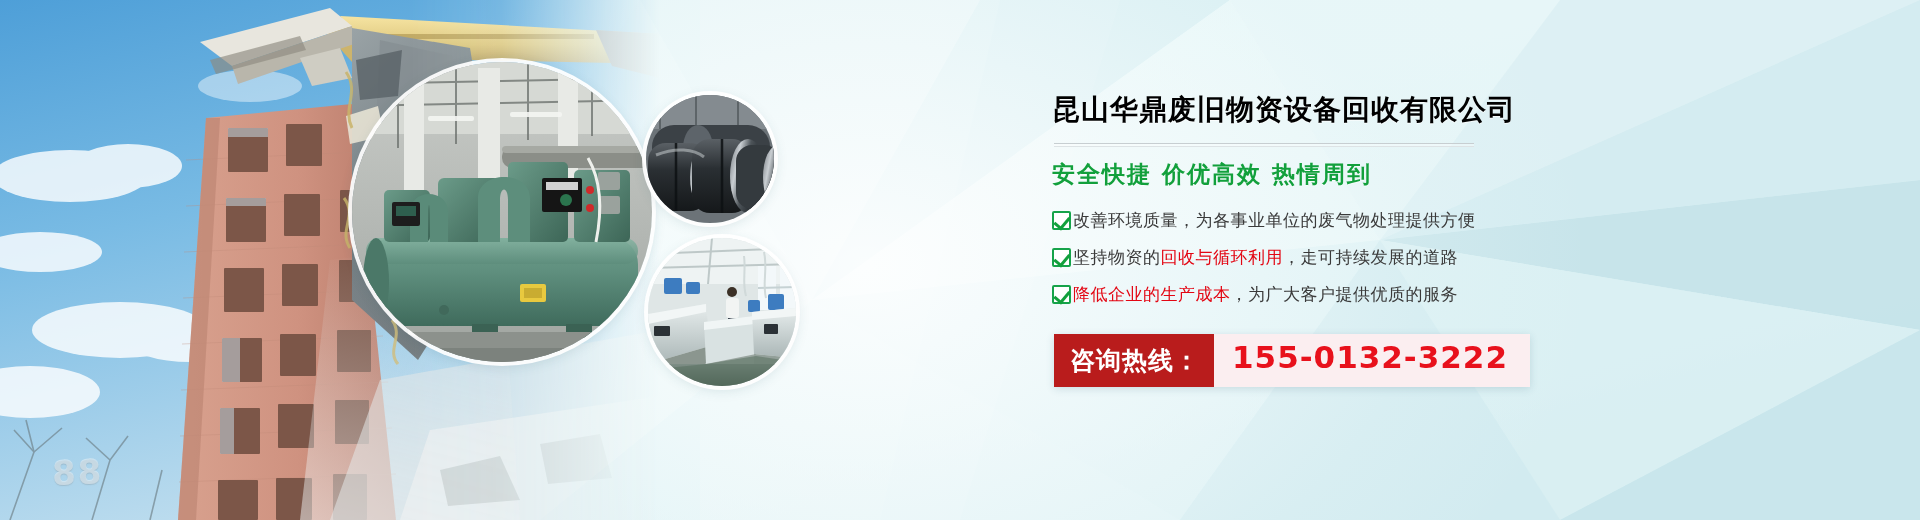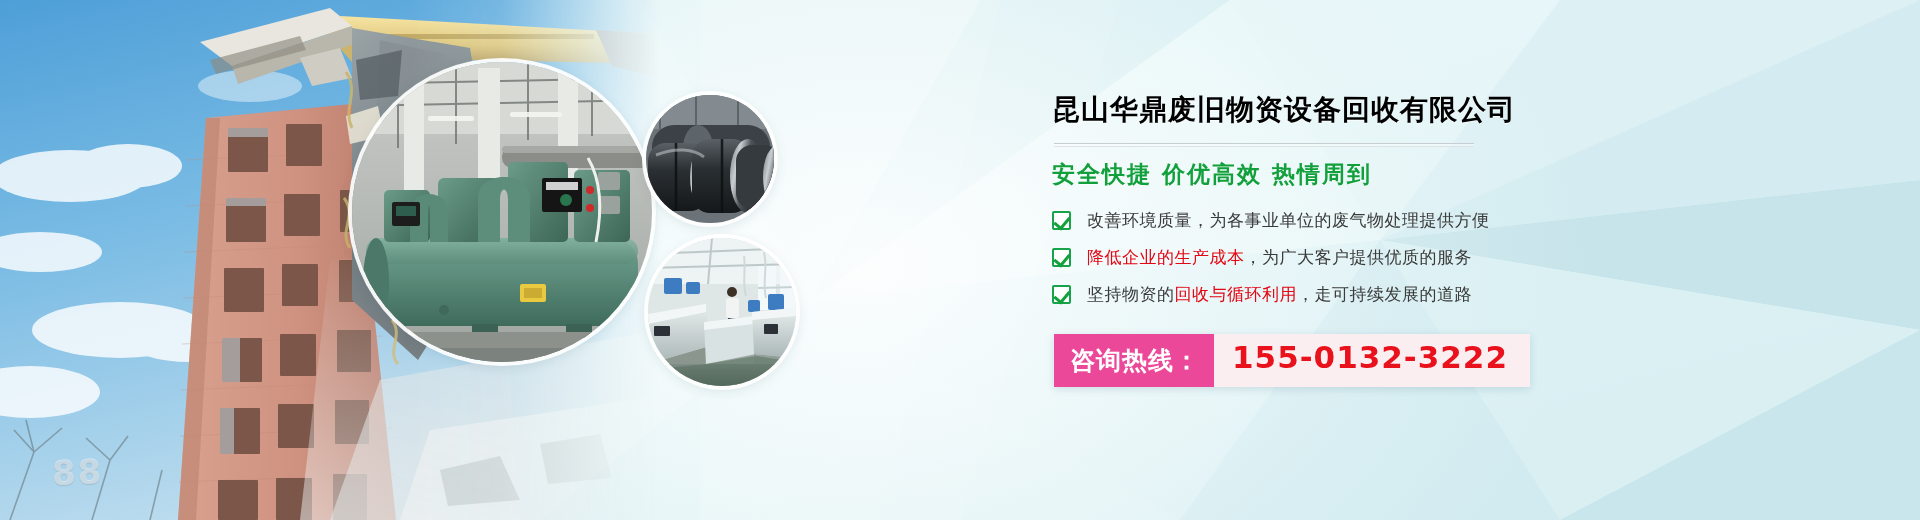--- a/index.html
+++ b/index.html
@@ -73,21 +73,21 @@
   }
 
   .slogan{
     font-size:23px; font-weight:bold; color:#12a03c;
     letter-spacing:2px; white-space:nowrap; line-height:1.15;
     text-shadow:0 1px 0 rgba(255,255,255,.55);
   }
 
   .bullets{ margin-top:22px; }
   .bullet{
-    display:flex; align-items:center; gap:16px;
+    display:flex; align-items:center; gap:2px;
     margin-bottom:14px; white-space:nowrap;text-align:center;
   }
   .check-box{
     flex:0 0 auto; width:19px; height:19px;
     border:2px solid #16a34a; background:#ffffff;
     position:relative; border-radius:2px;
   }
   .check-box::after{
     content:""; position:absolute; left:3px; top:1px;
     width:7px; height:12px;
@@ -99,21 +99,21 @@
   }
   .bullet-text .hi{ color:#e30613; }
 
   
   .hotline{
     display:inline-flex; align-items:stretch;
     margin-top:14px; margin-left:2px;
     box-shadow:0 2px 8px rgba(40,90,110,.16);
   }
   .hotline-label{
-    background:#ec4899; color:#ffffff;
+    background:#b91c1c; color:#ffffff;
     font-size:25px; font-weight:bold; letter-spacing:1px;
     padding:10px 14px 10px 16px;
     display:flex; align-items:center; white-space:nowrap;
   }
   .hotline-number{
     background:#fbeef0; color:#e8111c;
     font-size:31px; font-weight:bold; letter-spacing:1px;
     padding:0 22px 8px 18px;
     display:flex; align-items:center; white-space:nowrap;
     font-family:"DejaVu Sans","Liberation Sans",sans-serif;
@@ -533,28 +533,28 @@
       <div class="bullet">
         <span class="check-box"></span>
         <span class="bullet-text">
           <span>改善环境质量，为各事业单位的废气物处理提供方便</span><span class="hi"></span><span></span>
         </span>
       </div>
 
       <div class="bullet">
         <span class="check-box"></span>
         <span class="bullet-text">
-          <span></span><span class="hi">降低企业的生产成本</span><span>，为广大客户提供优质的服务</span>
+          <span>坚持物资的</span><span class="hi">回收与循环利用</span><span>，走可持续发展的道路</span>
         </span>
       </div>
 
       <div class="bullet">
         <span class="check-box"></span>
         <span class="bullet-text">
-          <span>坚持物资的</span><span class="hi">回收与循环利用</span><span>，走可持续发展的道路</span>
+          <span></span><span class="hi">降低企业的生产成本</span><span>，为广大客户提供优质的服务</span>
         </span>
       </div>
 
     </div>
 
     <div class="hotline">
       <div class="hotline-label">咨询热线：</div>
       <div class="hotline-number">155-0132-3222</div>
     </div>
 

